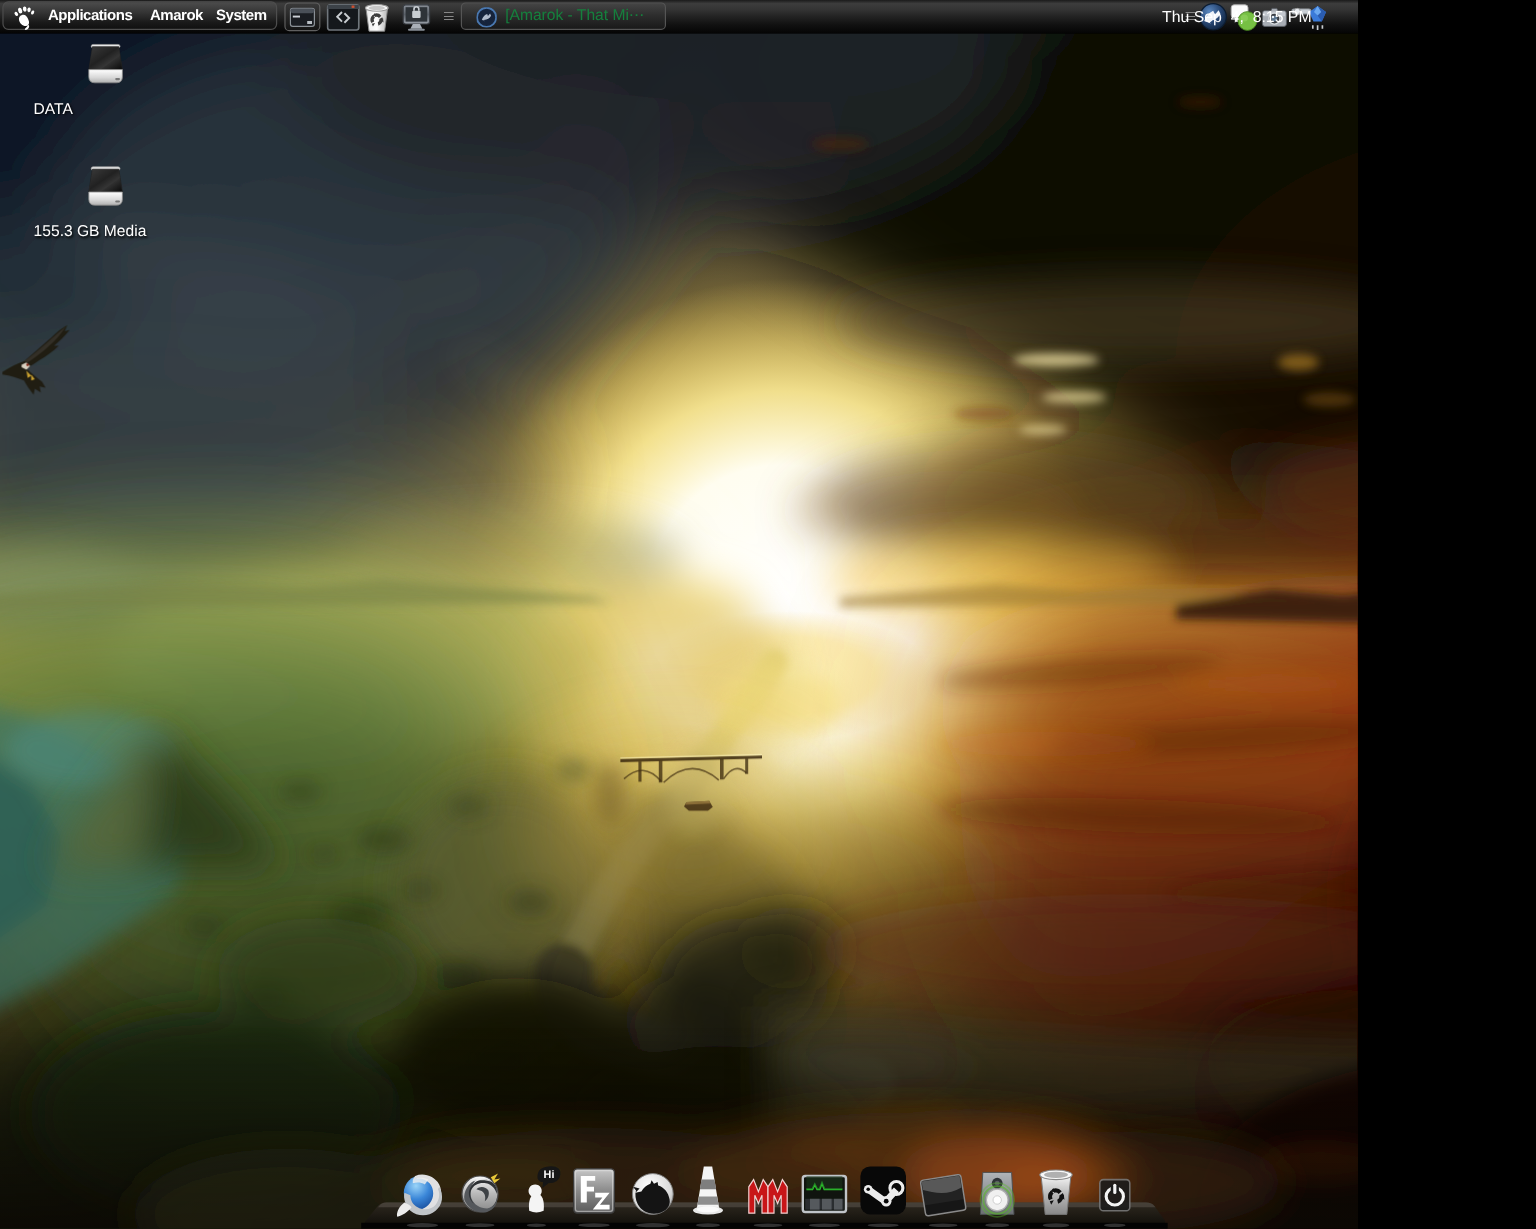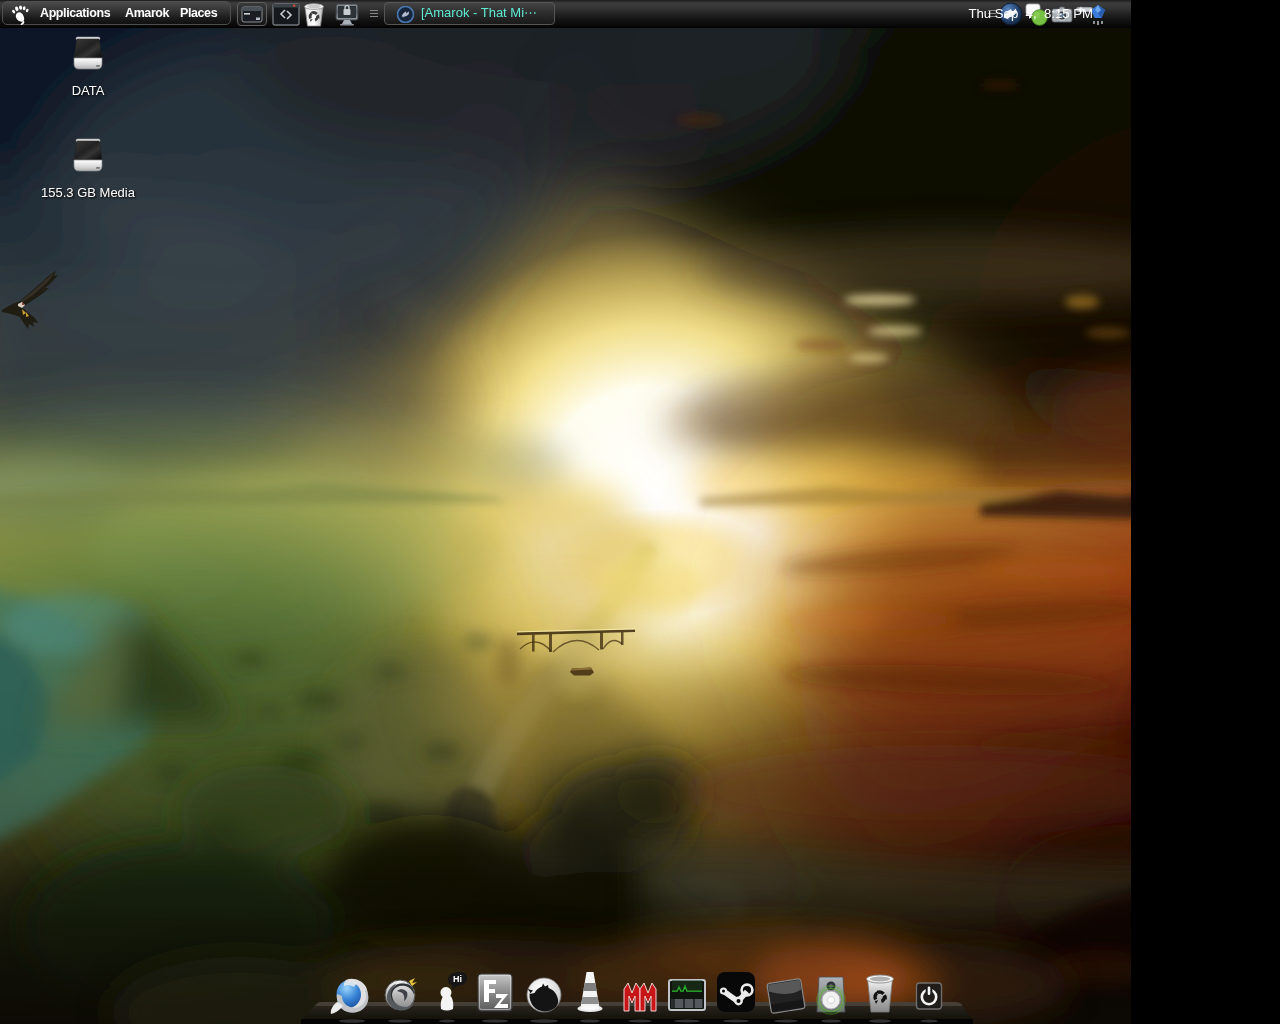--- a/index.html
+++ b/index.html
@@ -8,26 +8,26 @@
   #wall{position:absolute;left:0;top:0;}
   
   #panel{position:absolute;left:0;top:0;width:1280px;height:28px;
     background:linear-gradient(to bottom,#1b1b1b 0,#3d3d3d 3px,#343434 8px,#222 14px,#101010 21px,#060606 27px,#000 28px);}
   .cap{position:absolute;top:1px;height:24px;border-radius:5px;border:1px solid #4e4e4e;
     background:linear-gradient(to bottom,#4c4c4c 0,#333 40%,#1a1a1a 75%,#101010 100%);box-sizing:border-box;}
   #menucap{left:2px;width:229px;}
   .mtext{position:absolute;top:6px;color:#fff;font-size:12.5px;font-weight:bold;letter-spacing:-0.4px;}
   #taskbtn{left:384px;width:171px;top:2px;height:23px;border-radius:4px;border:1px solid #555;
     background:linear-gradient(to bottom,#444 0,#2e2e2e 45%,#191919 100%);position:absolute;box-sizing:border-box;}
-  #tasktext{position:absolute;left:421px;top:5px;color:#5eead4;font-size:13px;}
+  #tasktext{position:absolute;left:421px;top:5px;color:#15803d;font-size:13px;}
   .handle{position:absolute;top:10px;width:8px;height:8px;
     background:repeating-linear-gradient(to bottom,#888 0,#888 1px,transparent 1px,transparent 3px);}
   #clock{position:absolute;right:38px;top:6px;color:#fff;font-size:13.2px;}
   
-  .dicon{position:absolute;width:120px;text-align:center;color:#fff;font-size:13px;}
+  .dicon{position:absolute;width:120px;text-align:left;color:#fff;font-size:13px;}
   .dlabel{margin-top:3px;text-shadow:1px 1px 2px #000;}
 </style>
 </head>
 <body>
 <div id="stage">
 <svg id="wall" width="1280" height="1024" viewBox="0 0 1280 1024">
 <defs>
   <linearGradient id="sky" x1="0" y1="0" x2="0" y2="1">
     <stop offset="0" stop-color="#14171c"></stop>
     <stop offset="0.40" stop-color="#282c2e"></stop>
@@ -283,21 +283,21 @@
 <svg style="position:absolute;left:7px;top:3px" width="24" height="23" viewBox="0 0 24 23">
   <path d="M12.6,9.2 C10.2,9.2 8.6,11.0 8.8,13.2 C9.0,15.4 10.8,18.0 13.4,18.6 C16.2,19.2 17.4,17.4 17.2,15.4 C17.0,13.2 15.2,9.2 12.6,9.2 Z M16.2,18.2 C15.4,19.4 14.2,20.4 13.8,21.0 C13.2,21.8 14.4,22.4 15.6,21.6 C16.8,20.8 17.6,19.6 17.2,18.4 C17.0,17.8 16.6,17.8 16.2,18.2 Z" fill="#fff"></path>
   <ellipse cx="9.8" cy="5.8" rx="1.6" ry="2.4" fill="#fff" transform="rotate(-18 9.8 5.8)"></ellipse>
   <ellipse cx="13.6" cy="4.6" rx="1.5" ry="2.2" fill="#fff" transform="rotate(-8 13.6 4.6)"></ellipse>
   <ellipse cx="17.2" cy="5.2" rx="1.4" ry="2.0" fill="#fff" transform="rotate(8 17.2 5.2)"></ellipse>
   <ellipse cx="20.2" cy="7.4" rx="1.2" ry="1.8" fill="#fff" transform="rotate(28 20.2 7.4)"></ellipse>
   <ellipse cx="6.6" cy="8.6" rx="1.3" ry="1.9" fill="#fff" transform="rotate(-35 6.6 8.6)"></ellipse>
 </svg>
 <span class="mtext" style="left:40px">Applications</span>
 <span class="mtext" style="left:125px">Amarok</span>
-<span class="mtext" style="left:180px">Places</span>
+<span class="mtext" style="left:180px">System</span>
 
 <div style="position:absolute;left:237px;top:2px;width:30px;height:24px;border:1px solid #606060;border-radius:4px;background:linear-gradient(#3a3a3a,#141414);box-sizing:border-box"></div>
 <svg style="position:absolute;left:241px;top:6px" width="22" height="17" viewBox="0 0 22 17">
   <rect x="1" y="1" width="20" height="15" rx="2" fill="#1a1d22" stroke="#8a9096" stroke-width="1"></rect>
   <rect x="1" y="1" width="20" height="4" rx="2" fill="#4a5058"></rect>
   <rect x="3" y="7" width="6" height="1.6" fill="#cdd2d8"></rect>
   <rect x="15" y="11.5" width="4" height="2.5" fill="#b8bec4"></rect>
 </svg>
 
 <svg style="position:absolute;left:272px;top:3px" width="28" height="23" viewBox="0 0 28 23">

